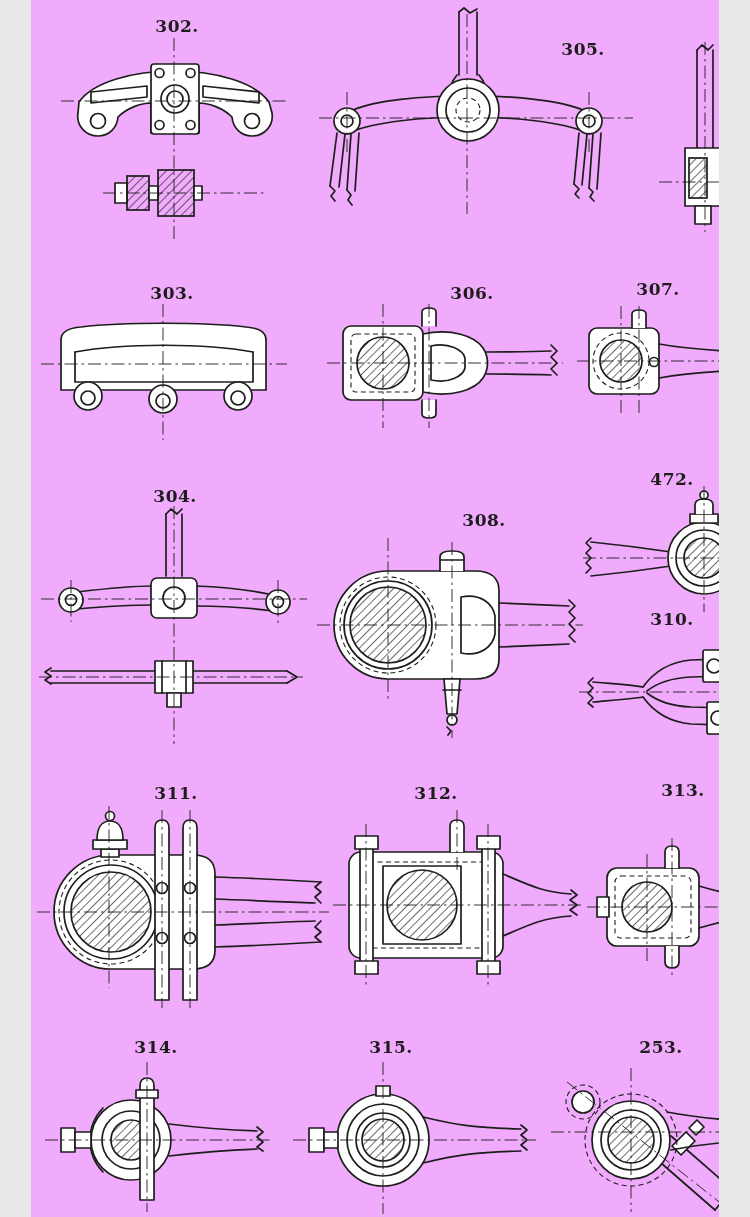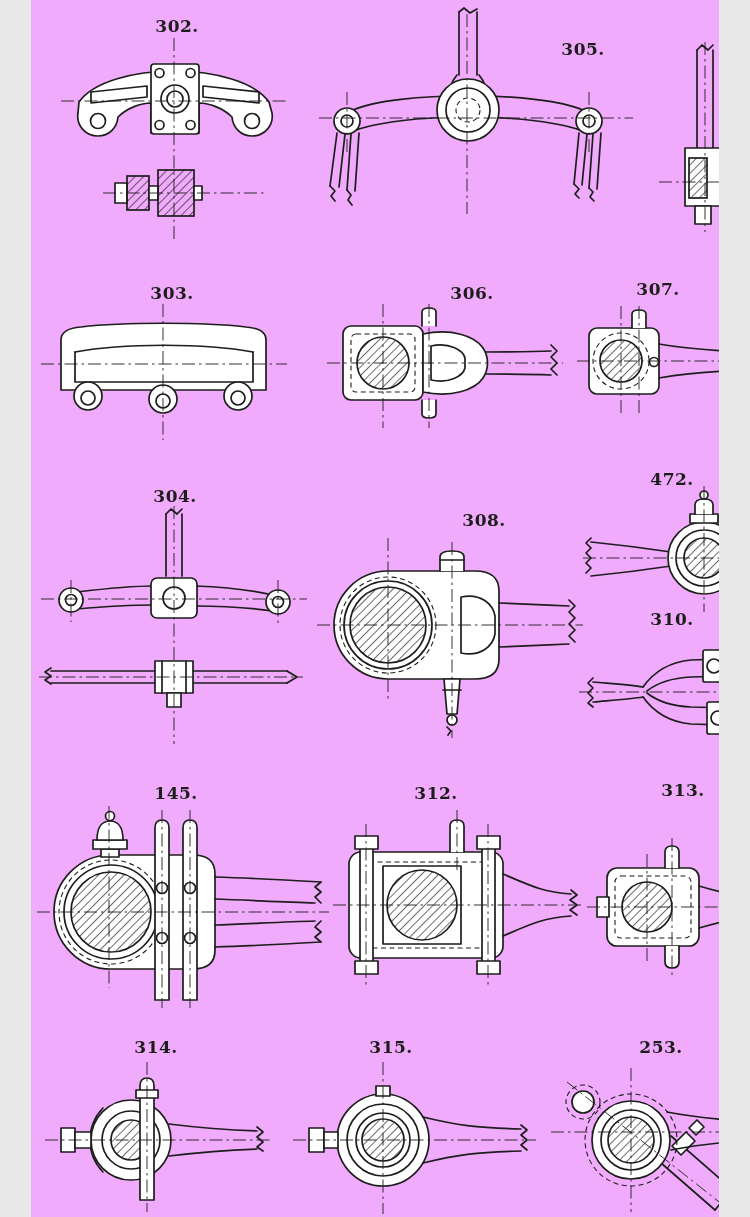--- a/index.html
+++ b/index.html
@@ -343,20 +343,20 @@
 
   <div class="fig-label" style="left:146px; top:16px;">302.</div>
   <div class="fig-label" style="left:141px; top:283px;">303.</div>
   <div class="fig-label" style="left:144px; top:486px;">304.</div>
   <div class="fig-label" style="left:552px; top:39px;">305.</div>
   <div class="fig-label" style="left:401px; top:283px;margin-left:40px;">306.</div>
   <div class="fig-label" style="left:627px; top:279px;">307.</div>
   <div class="fig-label" style="left:417px; top:510px;margin-left:36px;">308.</div>
   <div class="fig-label" style="left:641px; top:469px;">472.</div>
   <div class="fig-label" style="left:641px; top:609px;">310.</div>
-  <div class="fig-label" style="left:145px; top:783px;">145.</div>
+  <div class="fig-label" style="left:145px; top:783px;">311.</div>
   <div class="fig-label" style="left:405px; top:783px;">312.</div>
   <div class="fig-label" style="left:652px; top:780px;">313.</div>
   <div class="fig-label" style="left:125px; top:1037px;">314.</div>
   <div class="fig-label" style="left:360px; top:1037px;">315.</div>
   <div class="fig-label" style="left:630px; top:1037px;">253.</div>
 
 </div>
 
 </body></html>

